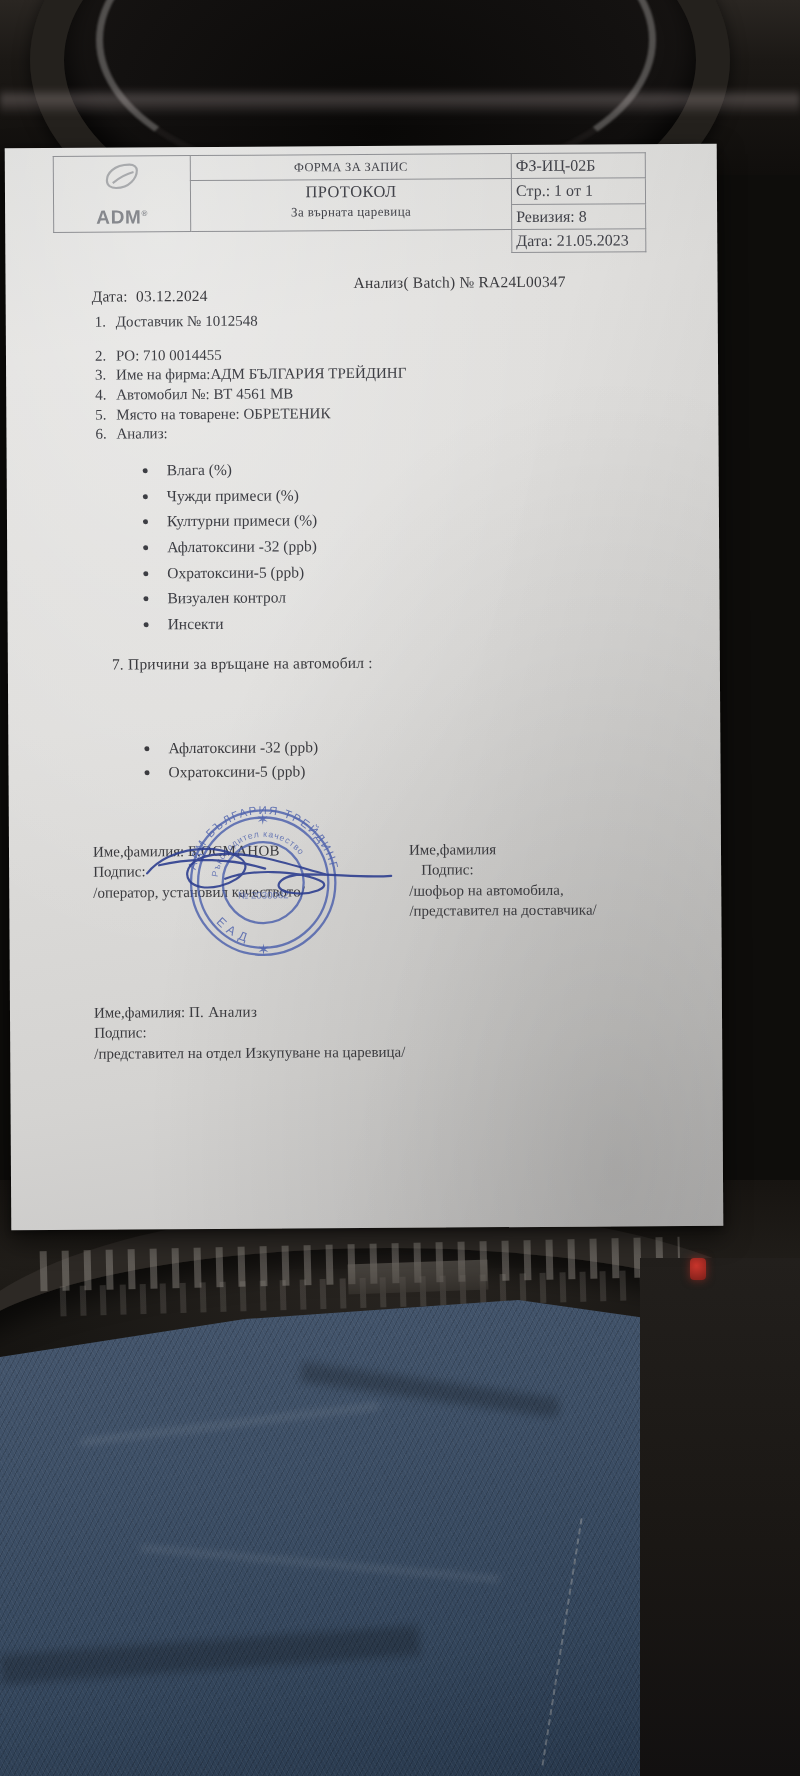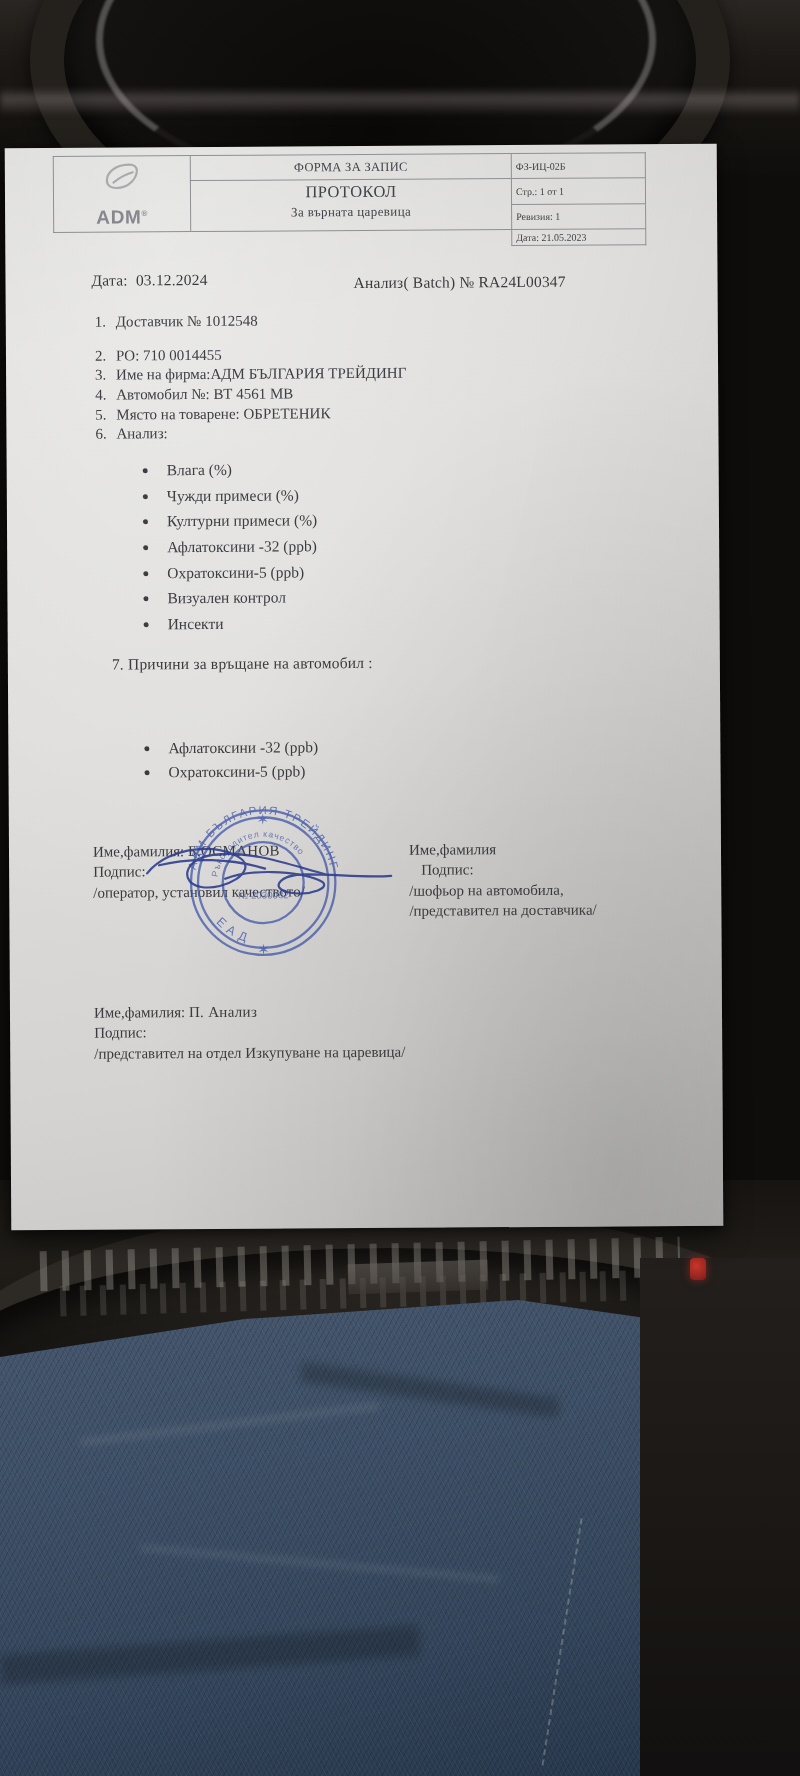--- a/index.html
+++ b/index.html
@@ -125,36 +125,36 @@
     table-layout: fixed;
   }
   .hdr-table td {
     border: 1px solid #8f9094;
     color: #42434a;
     vertical-align: middle;
     padding: 2px 4px;
   }
   .cell-logo { width: 137px; text-align: center; padding: 6px 0; }
   .cell-mid  { width: 321px; text-align: center; }
-  .cell-right{ width: 134px; font-size: 10px; padding-left: 6px; white-space: nowrap; }
+  .cell-right{ width: 134px; font-size: 16px; padding-left: 6px; white-space: nowrap; }
   .row-form { font-size: 12.5px; height: 25px; letter-spacing:.3px;}
   .row-prot-title { font-size: 16.5px; height: 28px; padding-top: 4px; letter-spacing:.4px;}
   .row-prot-sub { font-size: 13px; height: 26px; padding-bottom: 5px;}
   .adm-logo-wrap { display:flex; flex-direction:column; align-items:center; justify-content:center; gap:16px;}
   .adm-mark { width: 40px; height: 30px; opacity: .62; }
   .adm-word {
     font-family: "Liberation Sans", sans-serif;
     font-weight: 700; font-size: 19px; letter-spacing: .6px;
     color: #7e8086; opacity: .92;
   }
   .adm-word sup { font-size: 8px; vertical-align: super; }
 
   
   .line-date {
-    position: absolute; left: 86px; top: 124px;
+    position: absolute; left: 86px; top: 140px;
     font-size: 15.5px; letter-spacing: .2px;
   }
   .line-batch {
     position: absolute; left: 348px; top: 128px;
     font-size: 15.5px; letter-spacing: .2px;
   }
   ol.numlist {
     position: absolute; left: 104px; top: 166px;
     width: 520px;
     list-style: decimal;
@@ -245,21 +245,21 @@
       <td class="cell-right">ФЗ-ИЦ-02Б</td>
     </tr>
     <tr>
       <td class="cell-mid row-prot-title" rowspan="2">
         <div>ПРОТОКОЛ</div>
         <div class="row-prot-sub" style="font-size:13px;padding-top:2px;">За върната царевица</div>
       </td>
       <td class="cell-right">Стр.: 1 от 1</td>
     </tr>
     <tr>
-      <td class="cell-right">Ревизия: 1</td>
+      <td class="cell-right">Ревизия: 8</td>
     </tr>
     <tr>
       <td class="cell-logo" style="border-top:none;border-left:none;border-bottom:none;border-right:none;height:0;padding:0;"></td>
       <td class="cell-mid" style="border:none;height:0;padding:0;"></td>
       <td class="cell-right">Дата: 21.05.2023</td>
     </tr>
   </tbody>
       </table>
 
   <div class="line-date">

